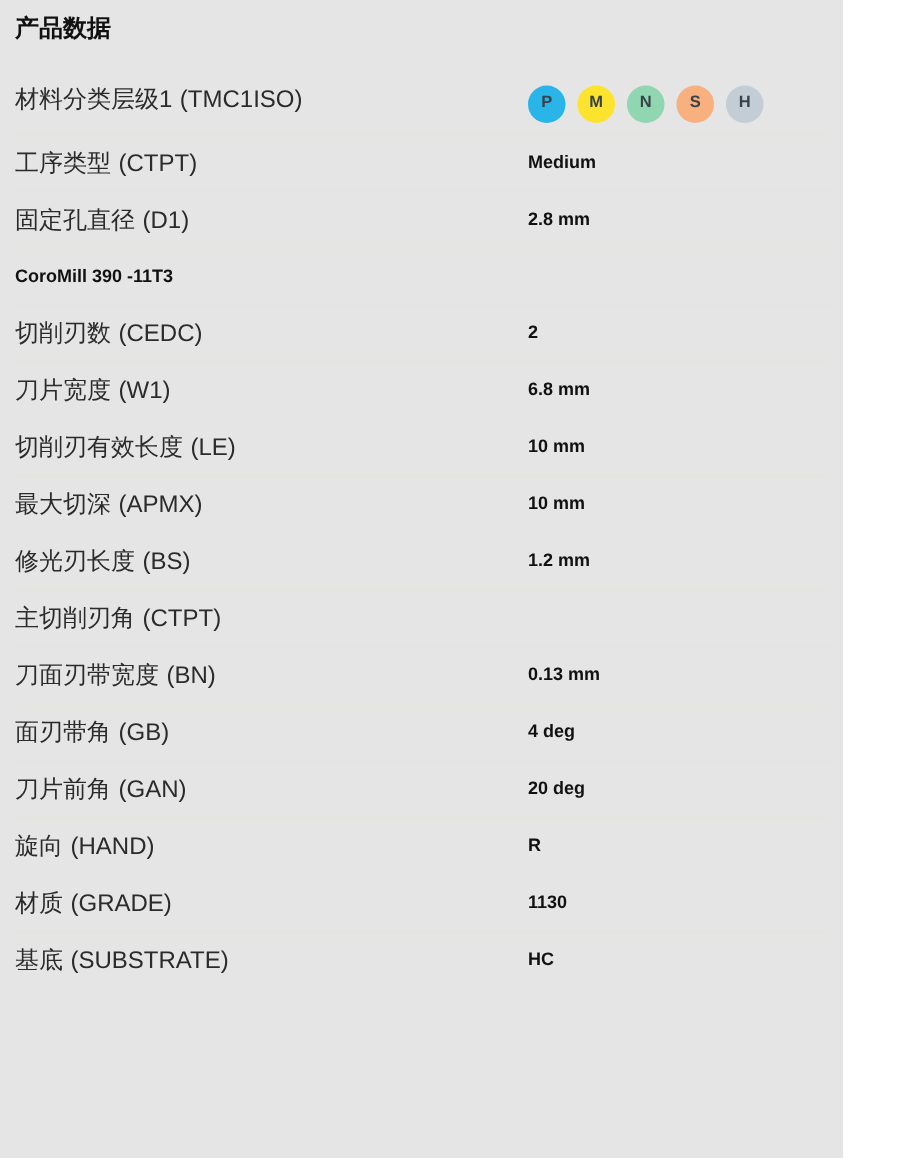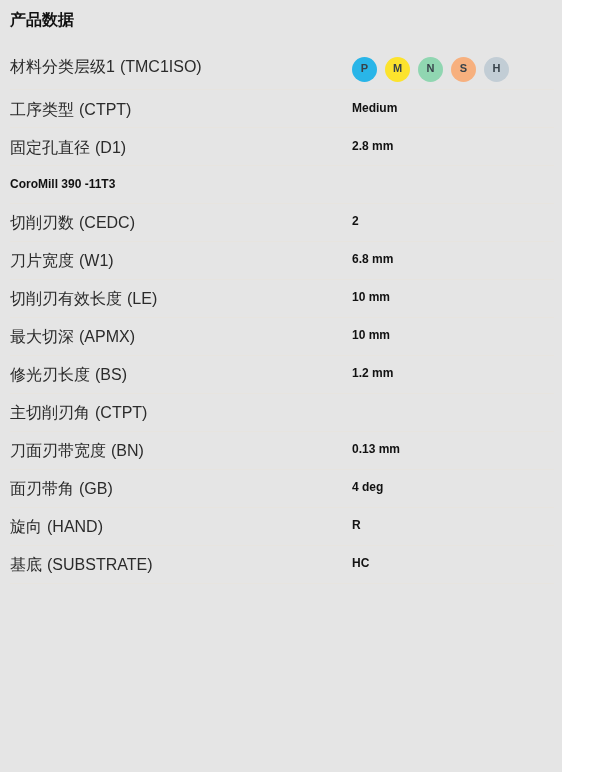--- a/index.html
+++ b/index.html
@@ -159,28 +159,40 @@
     <div class="row-value">0.13 mm</div>
   </div>
 
   <div class="row">
     <div class="row-label">
       <span class="label-text">面刃带角</span><span class="label-code">(GB)</span>
     </div>
     <div class="row-value">4 deg</div>
   </div>
 
+  <div class="row">
+    <div class="row-label">
+      <span class="label-text">刀片前角</span><span class="label-code">(GAN)</span>
+    </div>
+    <div class="row-value">20 deg</div>
+  </div>
 
   <div class="row">
     <div class="row-label">
       <span class="label-text">旋向</span><span class="label-code">(HAND)</span>
     </div>
     <div class="row-value">R</div>
   </div>
 
+  <div class="row">
+    <div class="row-label">
+      <span class="label-text">材质</span><span class="label-code">(GRADE)</span>
+    </div>
+    <div class="row-value">1130</div>
+  </div>
 
   <div class="row">
     <div class="row-label">
       <span class="label-text">基底</span><span class="label-code">(SUBSTRATE)</span>
     </div>
     <div class="row-value">HC</div>
   </div>
 </div>
 </div>
 

